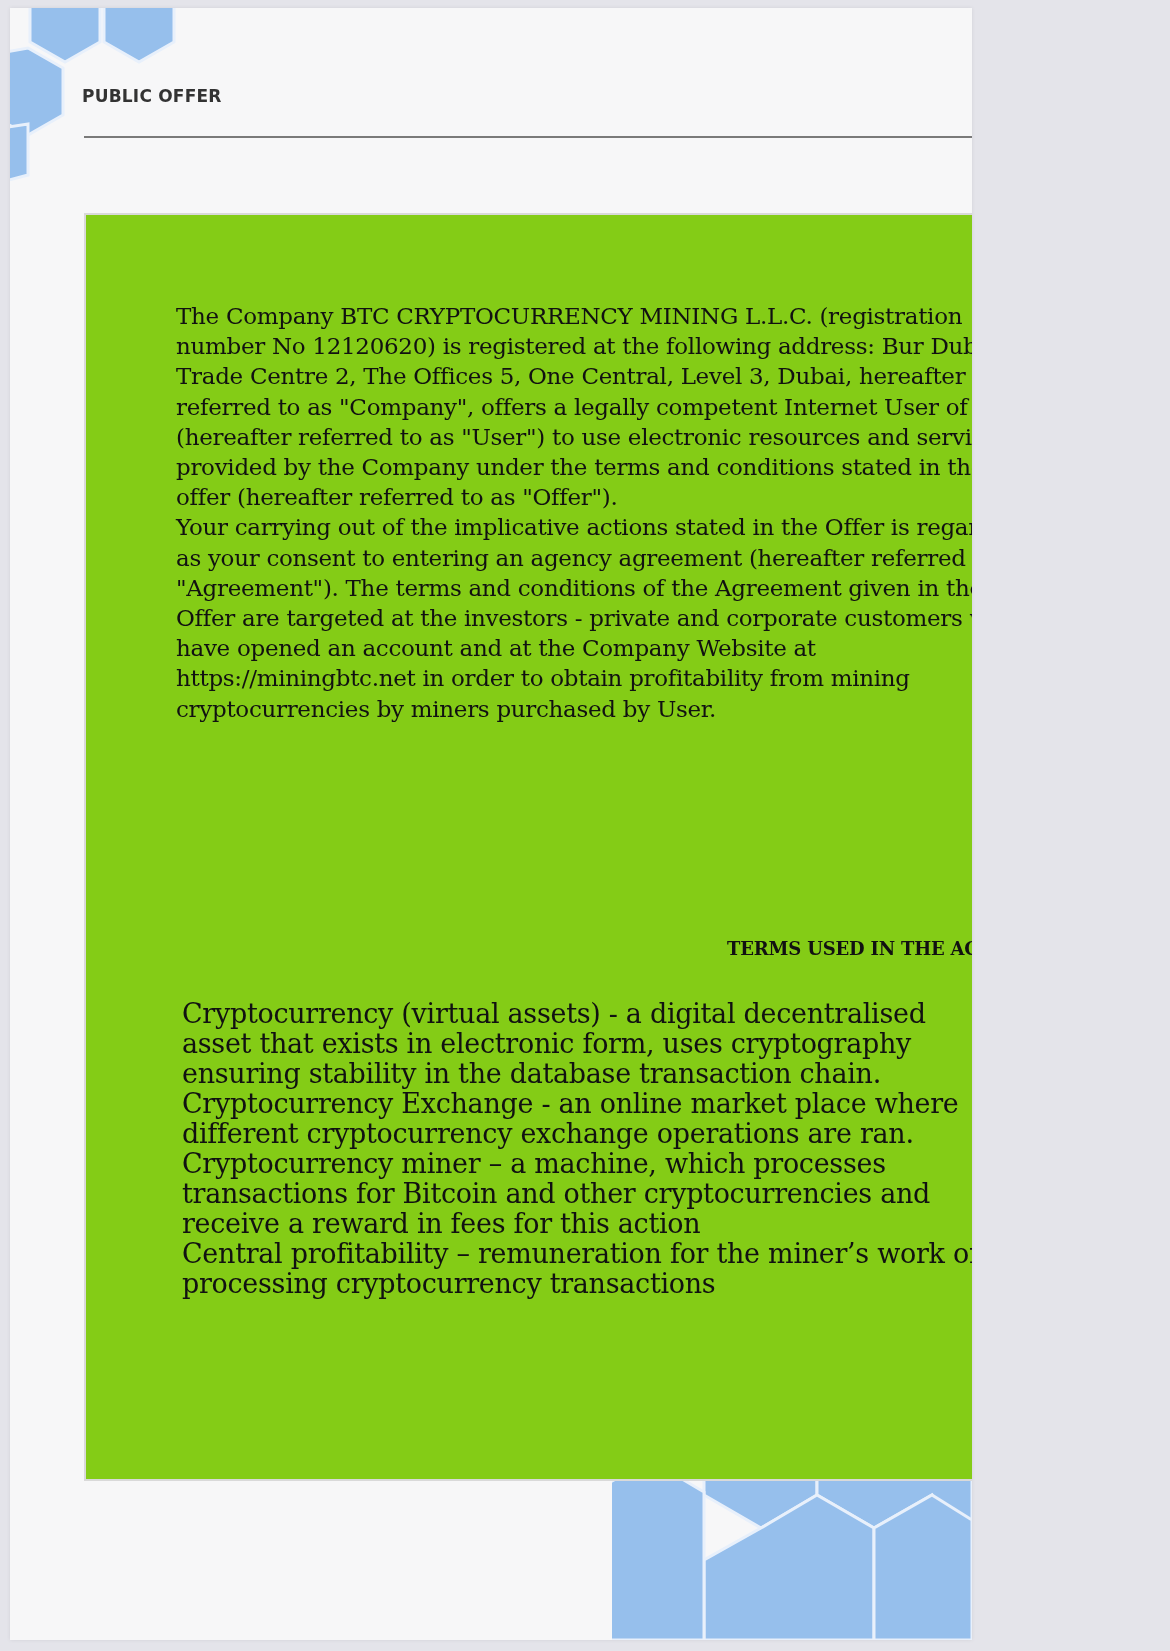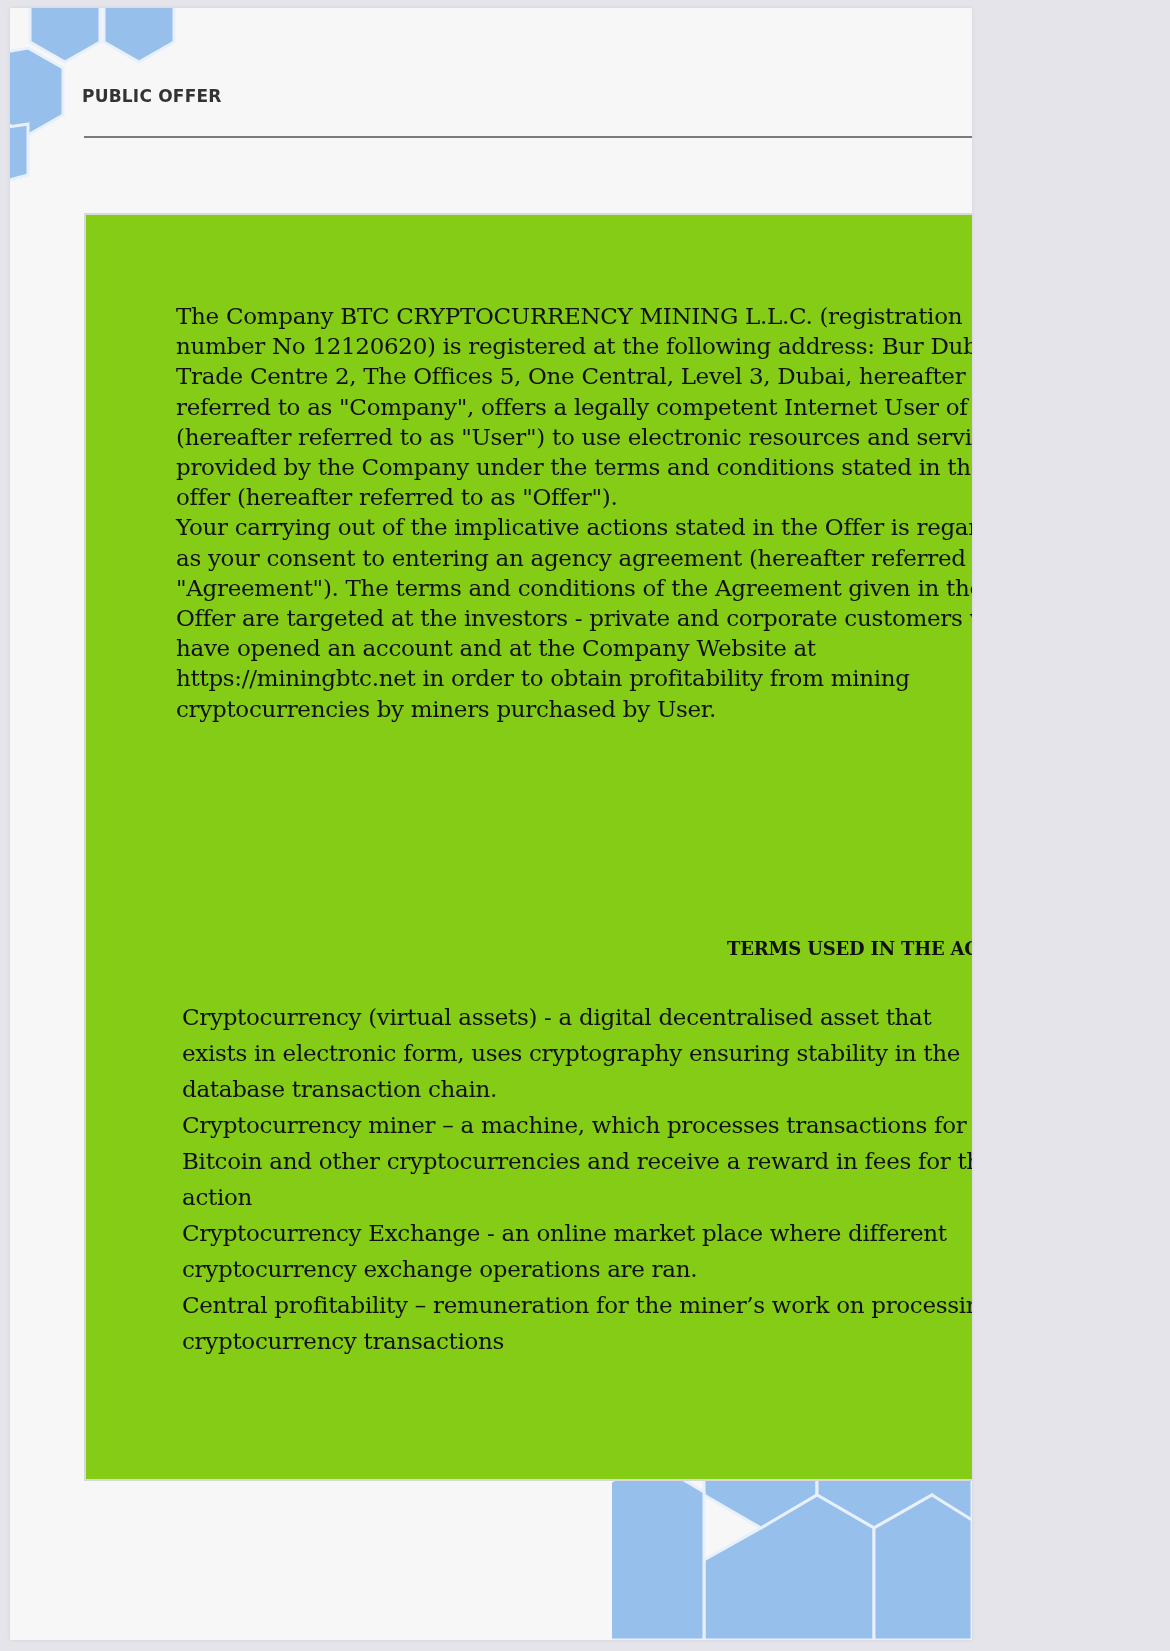--- a/index.html
+++ b/index.html
@@ -45,21 +45,21 @@
     font-size: 23px; line-height: 30.2px; color: #111;
     letter-spacing: -0.3px;
   }
   .intro p, .terms p { margin: 0; }
   .terms-heading {
     position: absolute; left: 0; right: 0; top: 723px; text-align: right;
     font-size: 18px; font-weight: bold; color: #111; letter-spacing: -0.2px; padding-left: 40px;
   }
   .terms {
     position: absolute; left: 96px; top: 784px; width: 820px;
-    font-size: 23px; line-height: 36px; color: #111;
+    font-size: 27px; line-height: 30px; color: #111;
     letter-spacing: -0.3px;
   }
 </style>
 </head>
 <body>
 
 <div class="page">
 
   <svg class="deco deco-tl" viewBox="0 0 190 190">
     <g fill="#96bfec" stroke="#e8f0fb" stroke-width="3">
@@ -102,18 +102,18 @@
   <div class="content-box">
     <div class="intro">
       <p>The Company BTC CRYPTOCURRENCY MINING L.L.C. (registration number No 12120620) is registered at the following address: Bur Dubai Trade Centre 2, The Offices 5, One Central, Level 3, Dubai, hereafter referred to as "Company", offers a legally competent Internet User of age (hereafter referred to as "User") to use electronic resources and services provided by the Company under the terms and conditions stated in the offer (hereafter referred to as "Offer").</p>
       <p>Your carrying out of the implicative actions stated in the Offer is regarded as your consent to entering an agency agreement (hereafter referred to as "Agreement"). The terms and conditions of the Agreement given in the Offer are targeted at the investors - private and corporate customers who have opened an account and at the Company Website at https://miningbtc.net in order to obtain profitability from mining cryptocurrencies by miners purchased by User.</p>
     </div>
 
     <div class="terms-heading">TERMS USED IN THE AGREEMENT</div>
 
     <div class="terms">
       <p>Cryptocurrency (virtual assets) - a digital decentralised asset that exists in electronic form, uses cryptography ensuring stability in the database transaction chain.</p>
+      <p>Cryptocurrency Exchange - an online market place where different cryptocurrency exchange operations are ran.</p>
       <p>Cryptocurrency miner – a machine, which processes transactions for Bitcoin and other cryptocurrencies and receive a reward in fees for this action</p>
-      <p>Cryptocurrency Exchange - an online market place where different cryptocurrency exchange operations are ran.</p>
       <p>Central profitability – remuneration for the miner’s work on processing cryptocurrency transactions</p>
     </div>
   </div>
 </div>
 
 </body></html>

